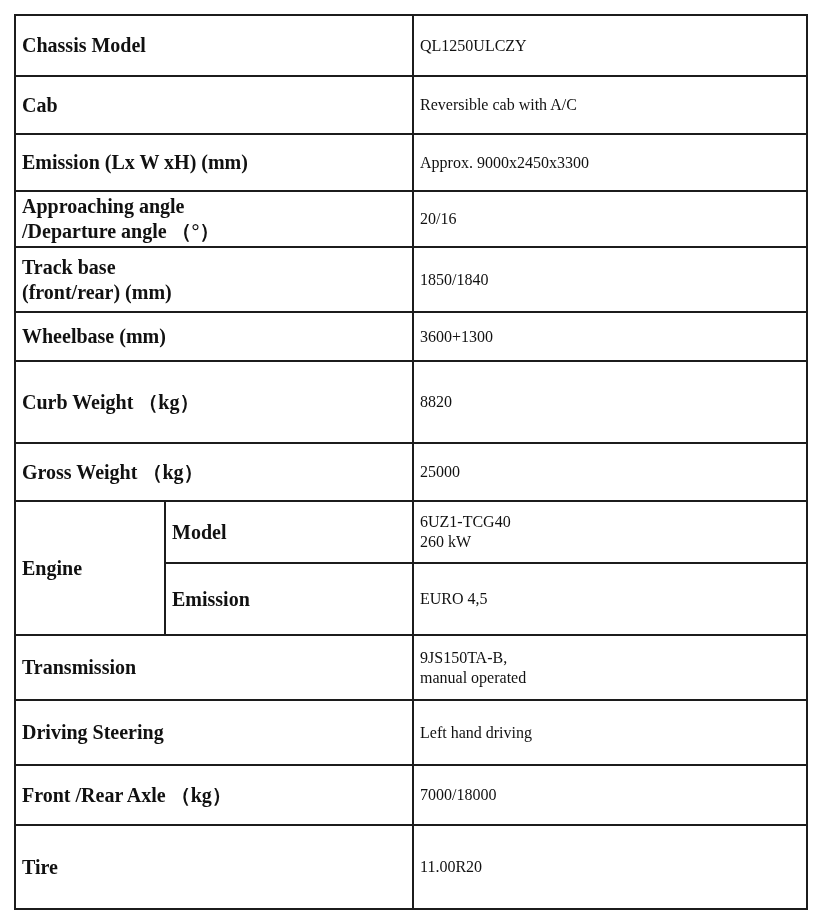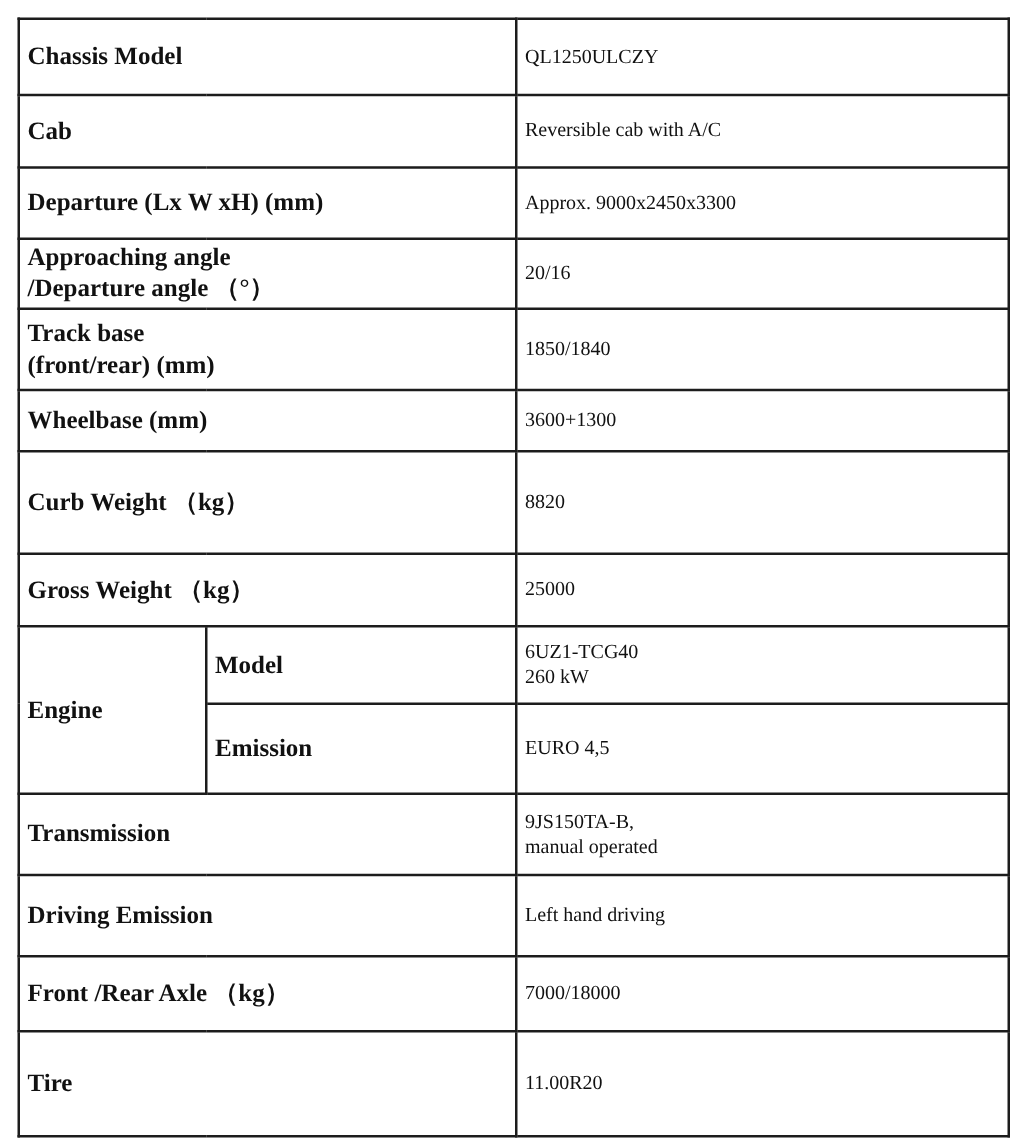--- a/index.html
+++ b/index.html
@@ -79,21 +79,21 @@
       <td colspan="2" class="label">Chassis Model</td>
       <td class="value">QL1250ULCZY</td>
     </tr>
 
     <tr class="r2">
       <td colspan="2" class="label">Cab</td>
       <td class="value">Reversible cab with A/C</td>
     </tr>
 
     <tr class="r3">
-      <td colspan="2" class="label">Departure (Lx W xH) (mm)</td>
+      <td colspan="2" class="label">Emission (Lx W xH) (mm)</td>
       <td class="value">Approx. 9000x2450x3300</td>
     </tr>
 
     <tr class="r4">
       <td colspan="2" class="label">
         <div>Approaching angle</div>
         <div>/Departure angle （°）</div>
       </td>
       <td class="value">20/16</td>
     </tr>
@@ -137,21 +137,21 @@
 
     <tr class="r11">
       <td colspan="2" class="label">Transmission</td>
       <td class="value">
         <div>9JS150TA-B,</div>
         <div>manual operated</div>
       </td>
     </tr>
 
     <tr class="r12">
-      <td colspan="2" class="label">Driving Emission</td>
+      <td colspan="2" class="label">Driving Steering</td>
       <td class="value">Left hand driving</td>
     </tr>
 
     <tr class="r13">
       <td colspan="2" class="label">Front /Rear Axle （kg）</td>
       <td class="value">7000/18000</td>
     </tr>
 
     <tr class="r14">
       <td colspan="2" class="label">Tire</td>

